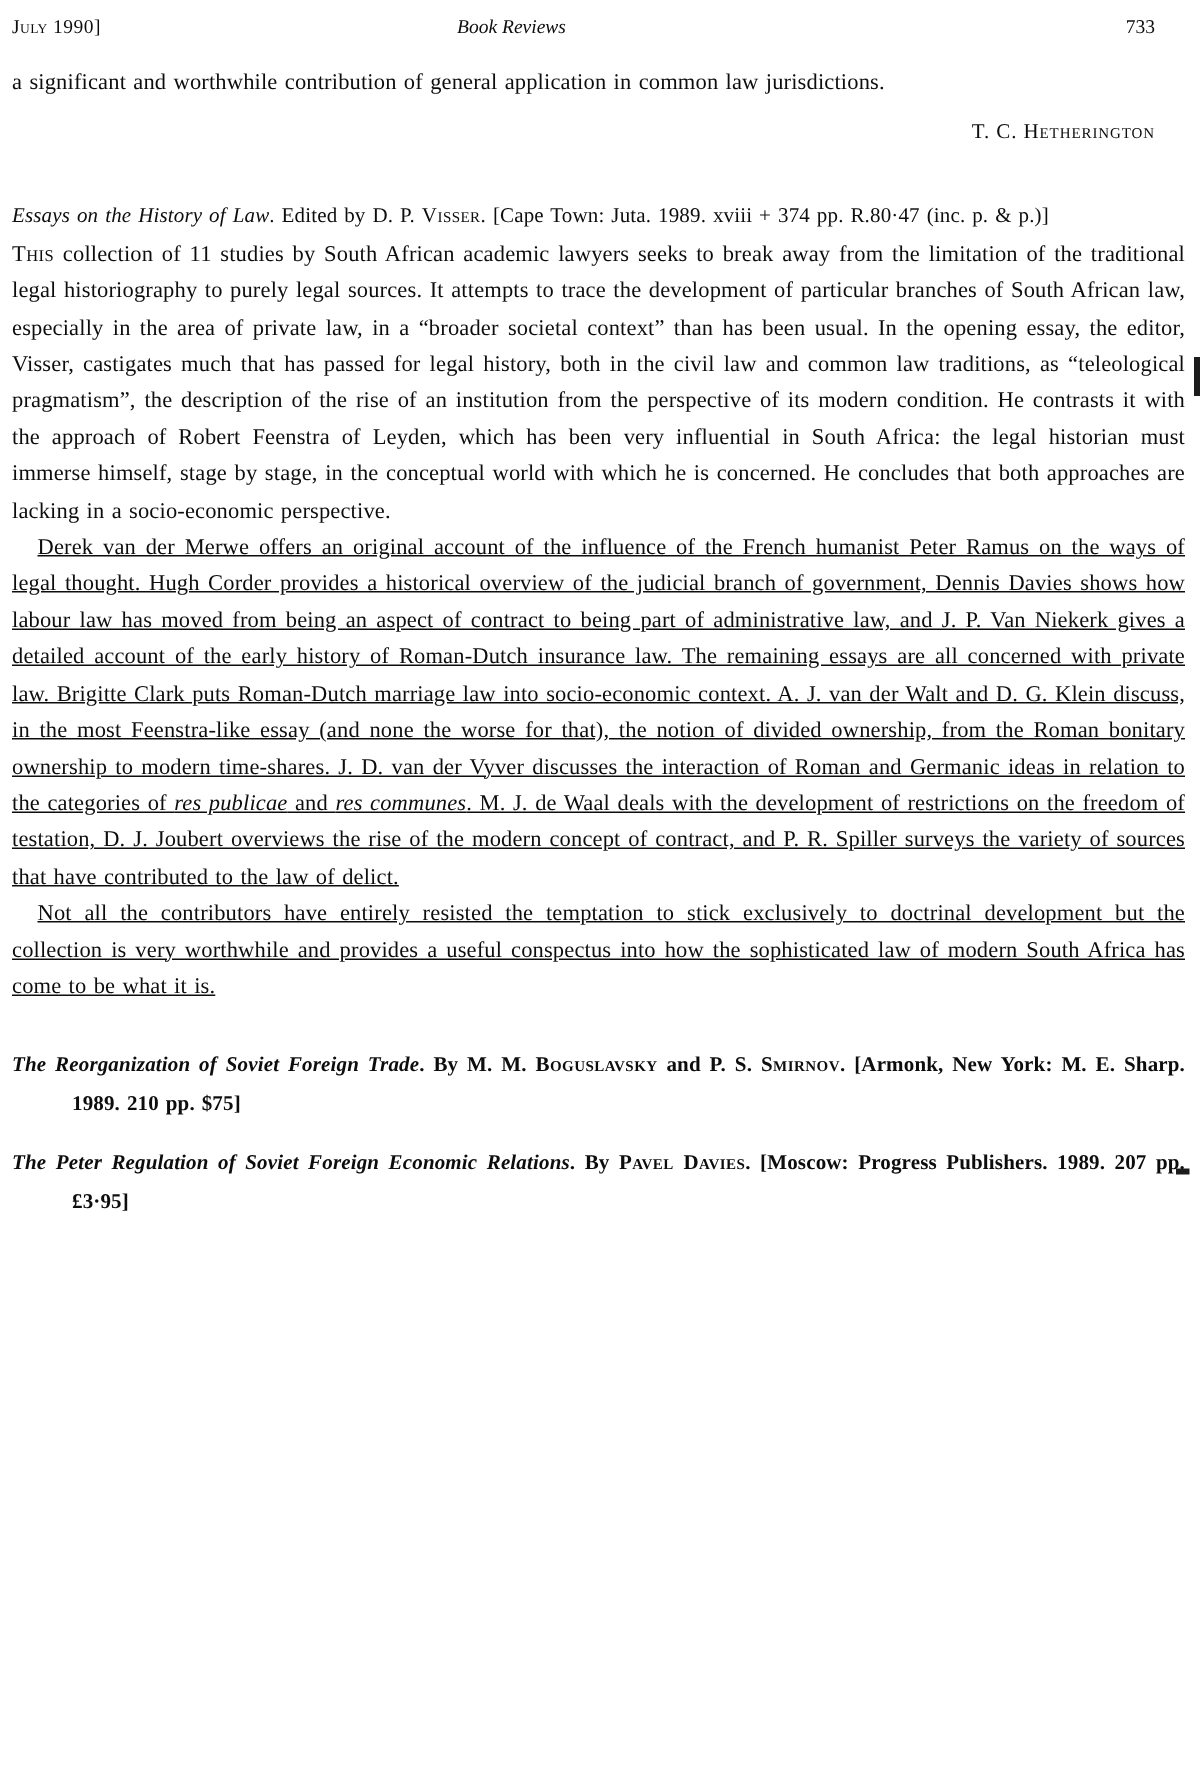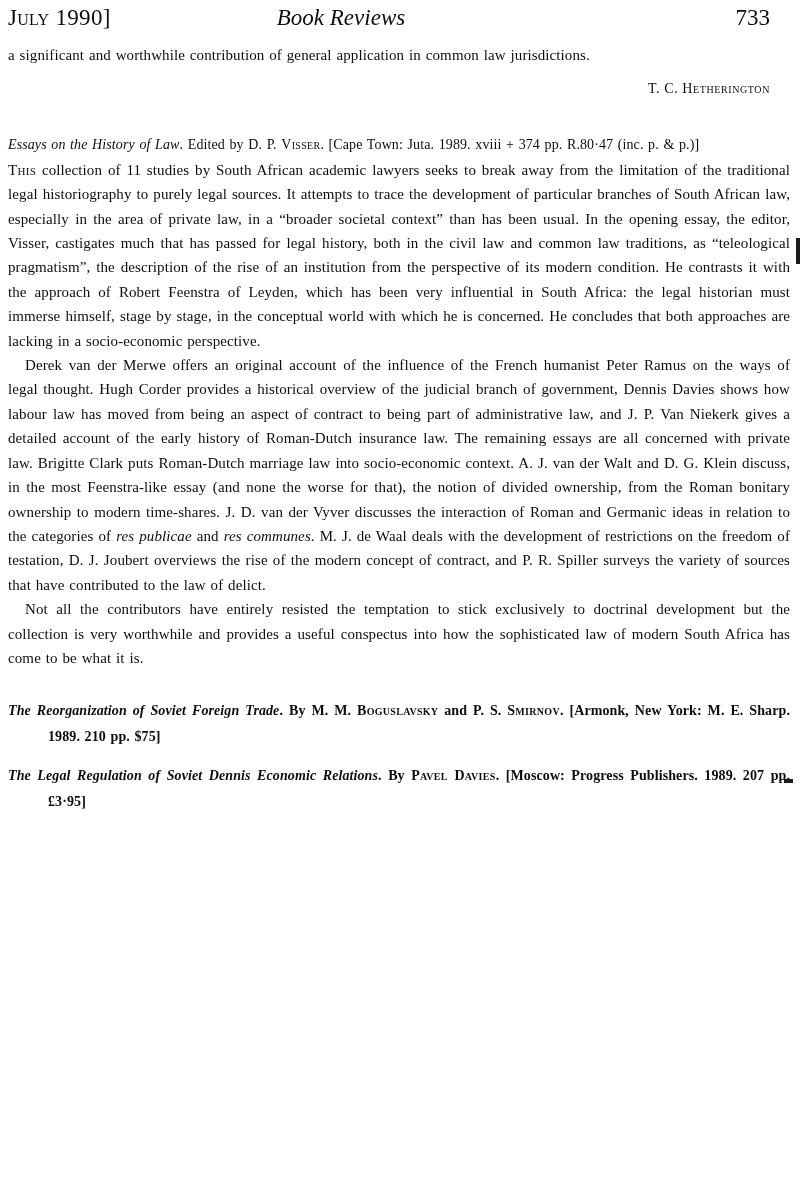--- a/index.html
+++ b/index.html
@@ -17,36 +17,36 @@
     overflow:hidden;
     position:relative;
   }
   .sc { font-variant:small-caps; letter-spacing:0.3px; }
   .i  { font-style:italic; }
 
   .header {
     display:grid;
     grid-template-columns:1fr auto 1fr;
     align-items:baseline;
-    font-size:23px;
+    font-size:13px;
     line-height:24px;
     margin-bottom:13px;
   }
   .h-left  { justify-self:start; }
   .h-center{ justify-self:center; font-style:italic; transform:translateX(-58px); }
   .h-right { justify-self:end; padding-right:20px; }
 
   .body-text {
     font-size:15px;
     line-height:24.4px;
     text-align:justify;
     letter-spacing:0.1px;
     word-spacing:1px;
   }
-  .indent { text-indent:17px; }
+  .indent { text-indent:17px;text-decoration:underline; }
 
   .signature {
     font-size:14px;
     line-height:24.4px;
     text-align:right;
     padding-right:20px;
     font-variant:small-caps;
     letter-spacing:0.6px;
   }
 
@@ -92,19 +92,19 @@
 
   <p class="body-text" data-name="paragraph-essays-1"><span class="sc" data-name="text-segment">This</span><span data-name="text-segment"> collection of 11 studies by South African academic lawyers seeks to break away from the limitation of the traditional legal historiography to purely legal sources. It attempts to trace the development of particular branches of South African law, especially in the area of private law, in a “broader societal context” than has been usual. In the opening essay, the editor, Visser, castigates much that has passed for legal history, both in the civil law and common law traditions, as “teleological pragmatism”, the description of the rise of an institution from the perspective of its modern condition. He contrasts it with the approach of Robert Feenstra of Leyden, which has been very influential in South Africa: the legal historian must immerse himself, stage by stage, in the conceptual world with which he is concerned. He concludes that both approaches are lacking in a socio-economic perspective.</span></p>
 
   <p class="body-text indent" data-name="paragraph-essays-2"><span data-name="text-segment">Derek van der Merwe offers an original account of the influence of the French humanist Peter Ramus on the ways of legal thought. Hugh Corder provides a historical overview of the judicial branch of government, Dennis Davies shows how labour law has moved from being an aspect of contract to being part of administrative law, and J. P. Van Niekerk gives a detailed account of the early history of Roman-Dutch insurance law. The remaining essays are all concerned with private law. Brigitte Clark puts Roman-Dutch marriage law into socio-economic context. A. J. van der Walt and D. G. Klein discuss, in the most Feenstra-like essay (and none the worse for that), the notion of divided ownership, from the Roman bonitary ownership to modern time-shares. J. D. van der Vyver discusses the interaction of Roman and Germanic ideas in relation to the categories of </span><span class="i" data-name="text-segment">res publicae</span><span data-name="text-segment"> and </span><span class="i" data-name="text-segment">res communes</span><span data-name="text-segment">. M. J. de Waal deals with the development of restrictions on the freedom of testation, D. J. Joubert overviews the rise of the modern concept of contract, and P. R. Spiller surveys the variety of sources that have contributed to the law of delict.</span></p>
 
   <p class="body-text indent" data-name="paragraph-essays-3">Not all the contributors have entirely resisted the temptation to stick exclusively to doctrinal development but the collection is very worthwhile and provides a useful conspectus into how the sophisticated law of modern South Africa has come to be what it is.</p>
 
 
   <p class="citation bold" data-name="book-citation-reorganization"><span class="i" data-name="text-segment">The Reorganization of Soviet Foreign Trade</span><span data-name="text-segment">. By M. M. </span><span class="sc" data-name="text-segment">Boguslavsky</span><span data-name="text-segment"> and P. S. </span><span class="sc" data-name="text-segment">Smirnov</span><span data-name="text-segment">. [Armonk, New York: M. E. Sharp. 1989. 210 pp. $75]</span></p>
 
-  <p class="citation bold" data-name="book-citation-legal-regulation"><span class="i" data-name="text-segment">The Legal Regulation of Soviet Dennis Economic Relations</span><span data-name="text-segment">. By </span><span class="sc" data-name="text-segment">Pavel Davies</span><span data-name="text-segment">. [Moscow: Progress Publishers. 1989. 207 pp. £3·95]</span></p>
+  <p class="citation bold" data-name="book-citation-legal-regulation"><span class="i" data-name="text-segment">The Peter Regulation of Soviet Foreign Economic Relations</span><span data-name="text-segment">. By </span><span class="sc" data-name="text-segment">Pavel Davies</span><span data-name="text-segment">. [Moscow: Progress Publishers. 1989. 207 pp. £3·95]</span></p>
 
 
   <div class="artifact a1" data-name="scan-artifact"></div>
   <div class="artifact a2" data-name="scan-artifact"></div>
 
 </div>
 
 </body></html>

